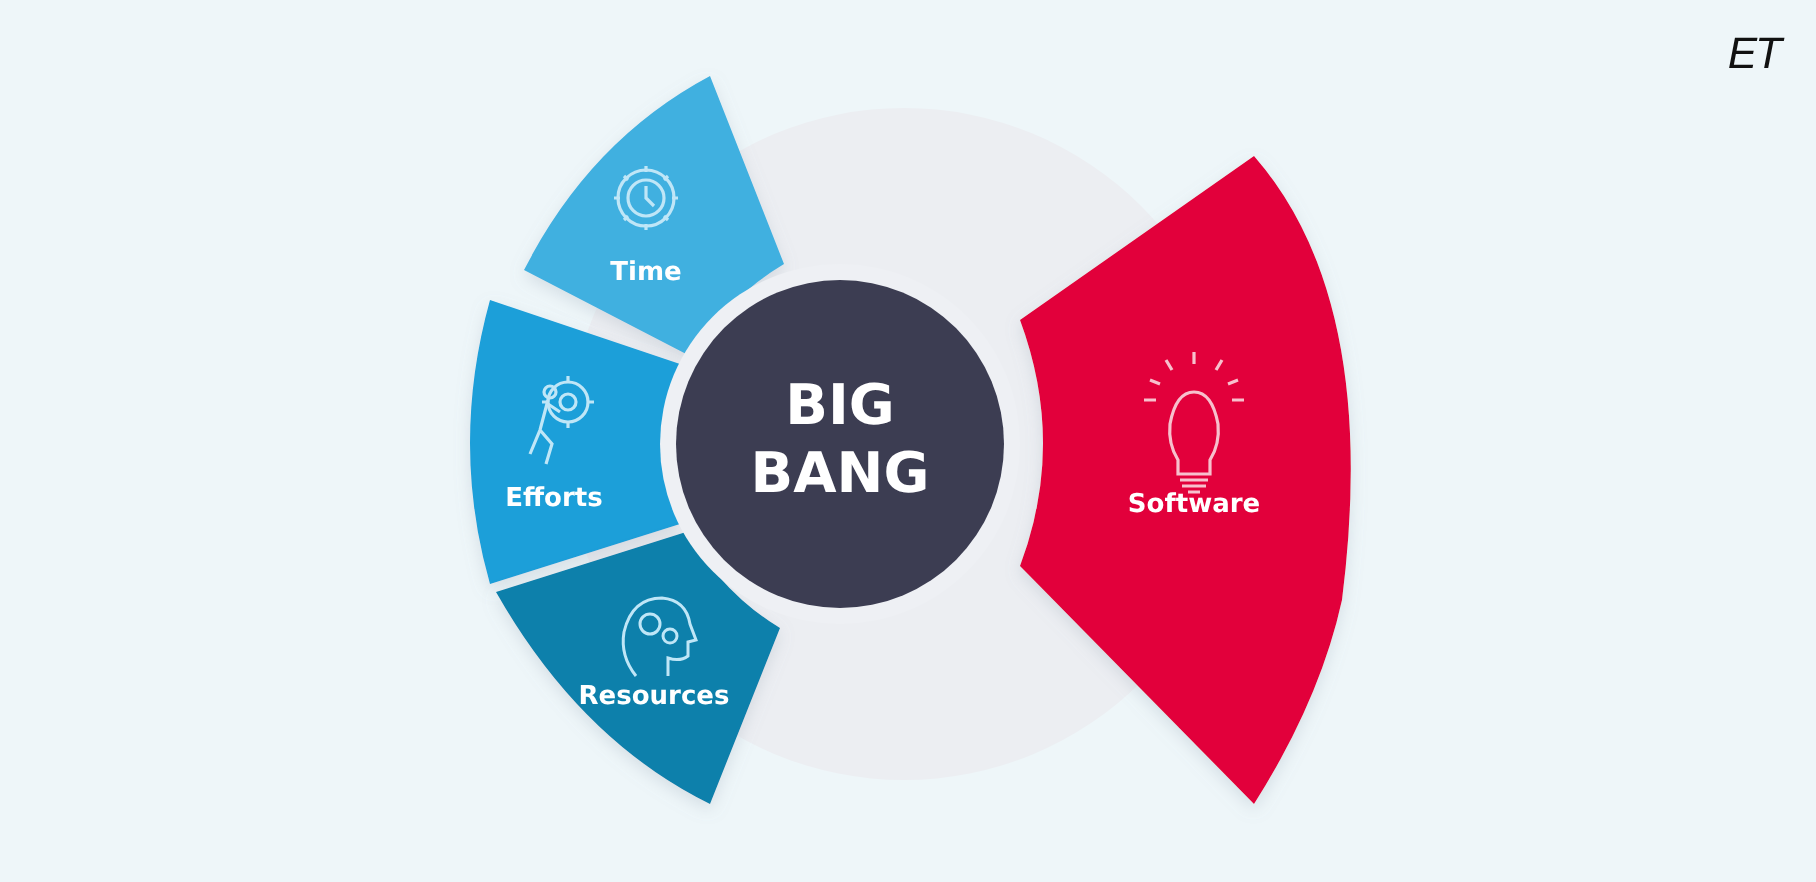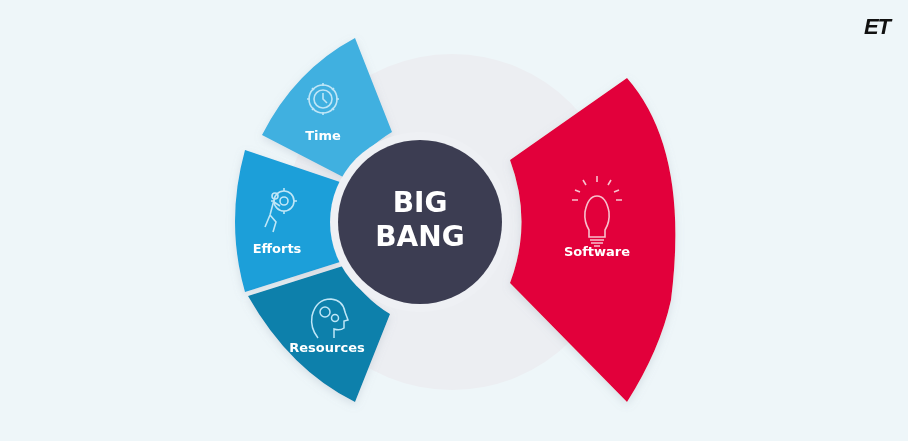--- a/index.html
+++ b/index.html
@@ -20,21 +20,21 @@
     .center-label {
       font-family: "DejaVu Sans", sans-serif;
       font-weight: bold;
       fill: #ffffff;
       text-anchor: middle;
     }
     .logo {
       position: absolute;
       right: 18px; top: 14px;
       font-family: "Liberation Sans", sans-serif;
-      font-weight: bold;
+      font-weight: normal;
       font-style: italic;
       font-size: 22px;
       color: #111111;
       letter-spacing: -1px;
     }
   </style>
 </head>
 <body>
 
 <div class="logo">ET</div>

